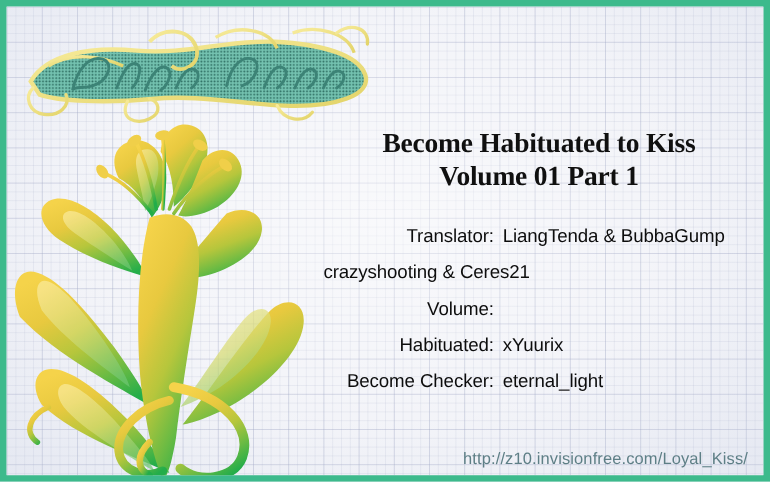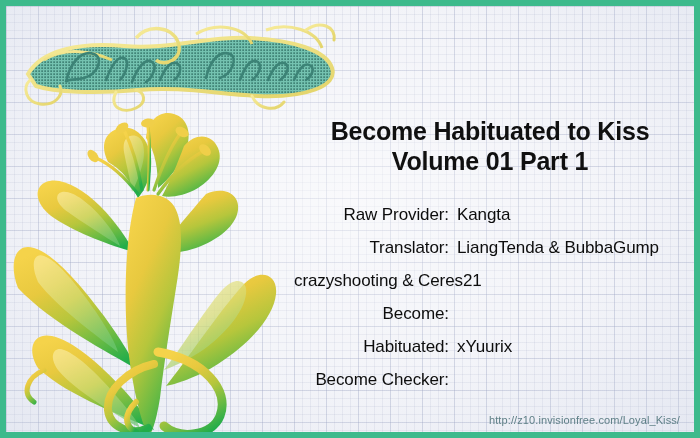--- a/index.html
+++ b/index.html
@@ -65,20 +65,21 @@
     width: 380px;
     text-align: center;
     color: #101010;
   }
   .title-line {
     font-size: 25px;
     line-height: 30px;
     font-weight: 600;
     letter-spacing: -0.2px;
     white-space: nowrap;
+    font-family: Liberation Serif, serif;
   }
 
   
   #credits {
     position: absolute;
     left: 280px;
     top: 192px;
     width: 400px;
   }
   .credit-row {
@@ -100,21 +101,21 @@
     font-size: 17px;
     color: #0d0d0d;
     letter-spacing: -0.1px;
   }
 
   
   #footer-url {
     position: absolute;
     right: 14px;
     bottom: 6px;
-    font-size: 11px;
+    font-size: 15px;
     color: #5e7f86;
     letter-spacing: 0.1px;
     white-space: nowrap;
     text-align: right;
   }
 </style>
 </head>
 <body>
 
 <div id="page">
@@ -244,44 +245,41 @@
     </svg>
   </div>
 
   <div id="title-block">
     <div class="title-line">Become Habituated to Kiss</div>
     <div class="title-line">Volume 01 Part 1</div>
   </div>
 
   <div id="credits">
 
-    <div class="credit-row">
-      <span class="credit-label">Raw Provider:</span>
-      <span class="credit-value">Kangta</span>
-    </div>
 
     <div class="credit-row">
       <span class="credit-label">Translator:</span>
       <span class="credit-value">LiangTenda &amp; BubbaGump</span>
     </div>
 
     <div class="credit-row">
       <span class="credit-value">crazyshooting &amp; Ceres21</span>
     </div>
 
     <div class="credit-row">
-      <span class="credit-label">Become:</span>
+      <span class="credit-label">Volume:</span>
     </div>
 
     <div class="credit-row">
       <span class="credit-label">Habituated:</span>
       <span class="credit-value">xYuurix</span>
     </div>
 
     <div class="credit-row">
       <span class="credit-label">Become Checker:</span>
+      <span class="credit-value">eternal_light</span>
     </div>
 
   </div>
 
   <div id="footer-url">http://z10.invisionfree.com/Loyal_Kiss/</div>
 
 </div>
 
 </body></html>

